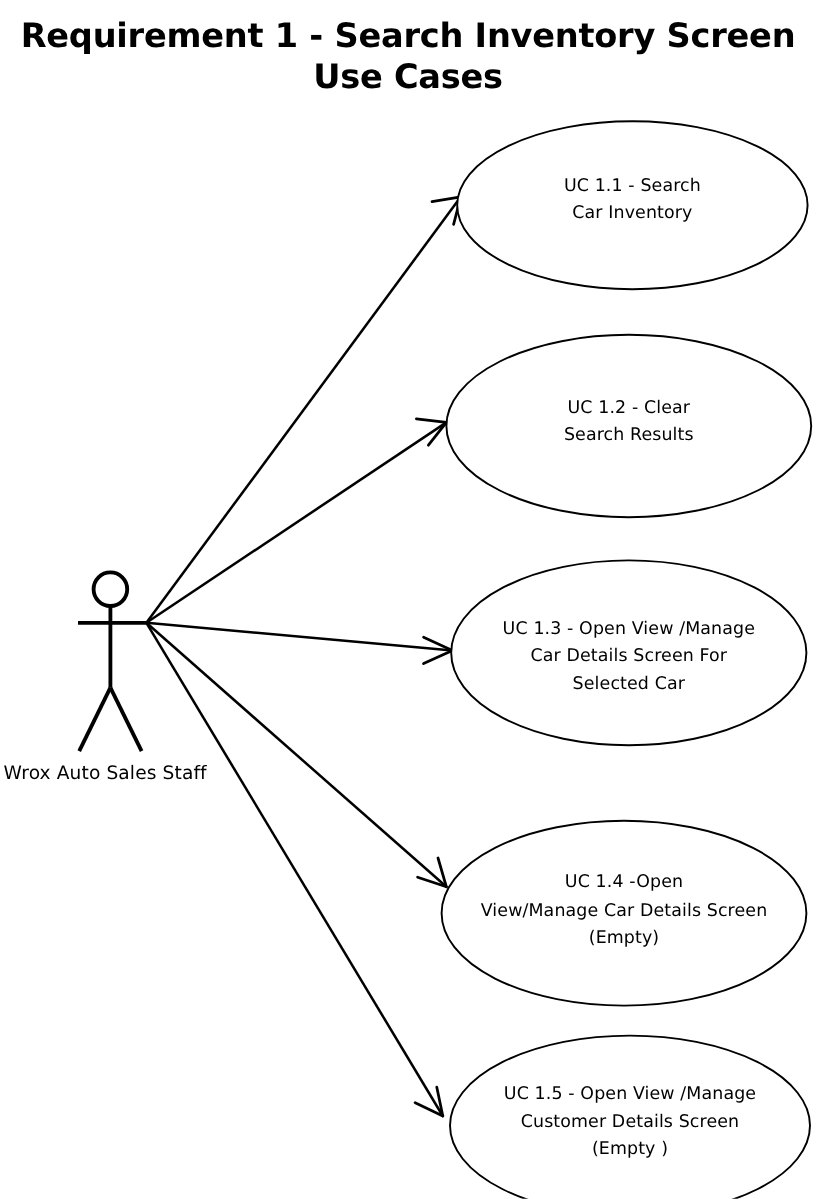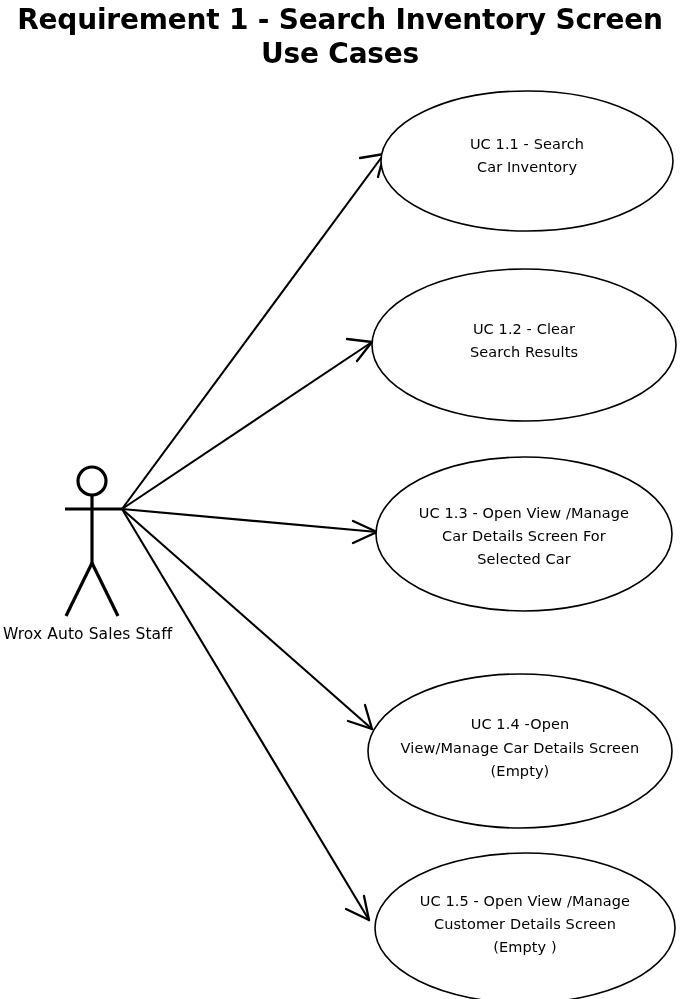--- a/index.html
+++ b/index.html
@@ -11,21 +11,21 @@
     width: 681px;
     height: 999px;
     position: relative;
     overflow: hidden;
     font-family: "DejaVu Sans", sans-serif;
     color: #000000;
   }
   #diagram-root {
     position: absolute;
     left: 0;
-    top: 3px;
+    top: 13px;
     width: 681px;
     height: 847px;
   }
   #diagram-svg {
     position: absolute;
     left: 0;
     top: 0;
     display: block;
   }
   .title-text {

